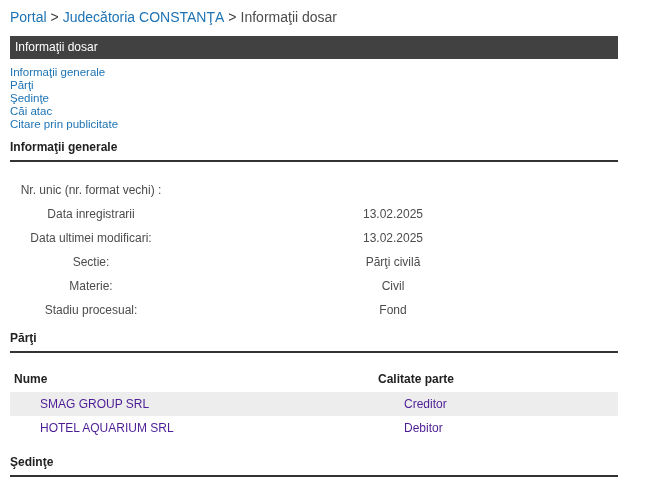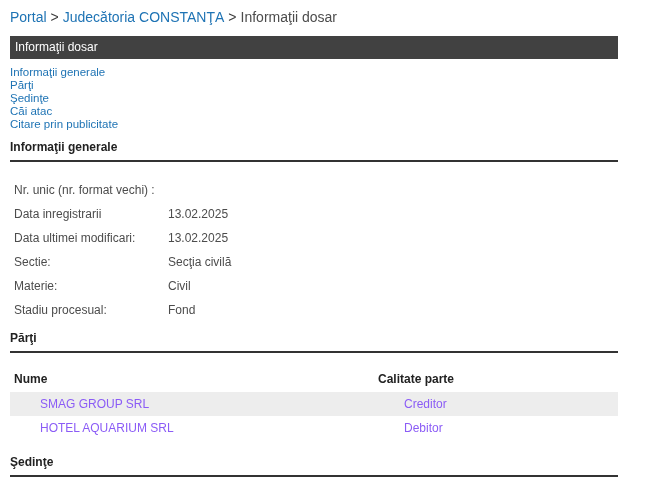--- a/index.html
+++ b/index.html
@@ -59,21 +59,21 @@
   .section-heading {
     margin: 0;
     margin-top: 9px;
     font-size: 12px;
     font-weight: bold;
     color: #222222;
     padding-bottom: 6px;
     border-bottom: 2px solid var(--heading-rule, #333333);
   }
   
-  .info-rows { margin-top: 16px; }
+  .info-rows { margin-top: 16px; text-align: center; }
   .info-row {
     display: flex;
     height: 24px;
     align-items: center;
     font-size: 12px;
     padding-left: 4px;
   }
   .info-row .label { width: 154px; flex: 0 0 154px; }
   .info-row .value { flex: 1; }
   
@@ -86,21 +86,21 @@
     justify-content: flex-end;
   }
   .parties-row.header {
     font-weight: bold;
     color: #222222;
     margin-bottom: 1px;
   }
   .parties-row .col-name { width: 364px; flex: 0 0 364px; }
   .parties-row .col-role { flex: 1; }
   .parties-row.striped { background: var(--stripe, #ededed); }
-  .parties-row.data { color: #8b5cf6; padding-left: 30px; }
+  .parties-row.data { color: #4c1d95; padding-left: 30px; }
   .hearings-heading { margin-top: 15px; }
 </style>
 </head>
 <body>
 
 <div class="page">
 
   <div class="breadcrumb">
     <a>Portal</a><span class="sep">&gt;</span><a>Judecătoria CONSTANŢA</a><span class="sep">&gt;</span><span class="current">Informaţii dosar</span>
   </div>
@@ -126,21 +126,21 @@
     <div class="info-row">
       <span class="label">Data inregistrarii</span>
       <span class="value">13.02.2025</span>
     </div>
     <div class="info-row">
       <span class="label">Data ultimei modificari:</span>
       <span class="value">13.02.2025</span>
     </div>
     <div class="info-row">
       <span class="label">Sectie:</span>
-      <span class="value">Secţia civilă</span>
+      <span class="value">Părţi civilă</span>
     </div>
     <div class="info-row">
       <span class="label">Materie:</span>
       <span class="value">Civil</span>
     </div>
     <div class="info-row">
       <span class="label">Stadiu procesual:</span>
       <span class="value">Fond</span>
     </div>
   </div>

